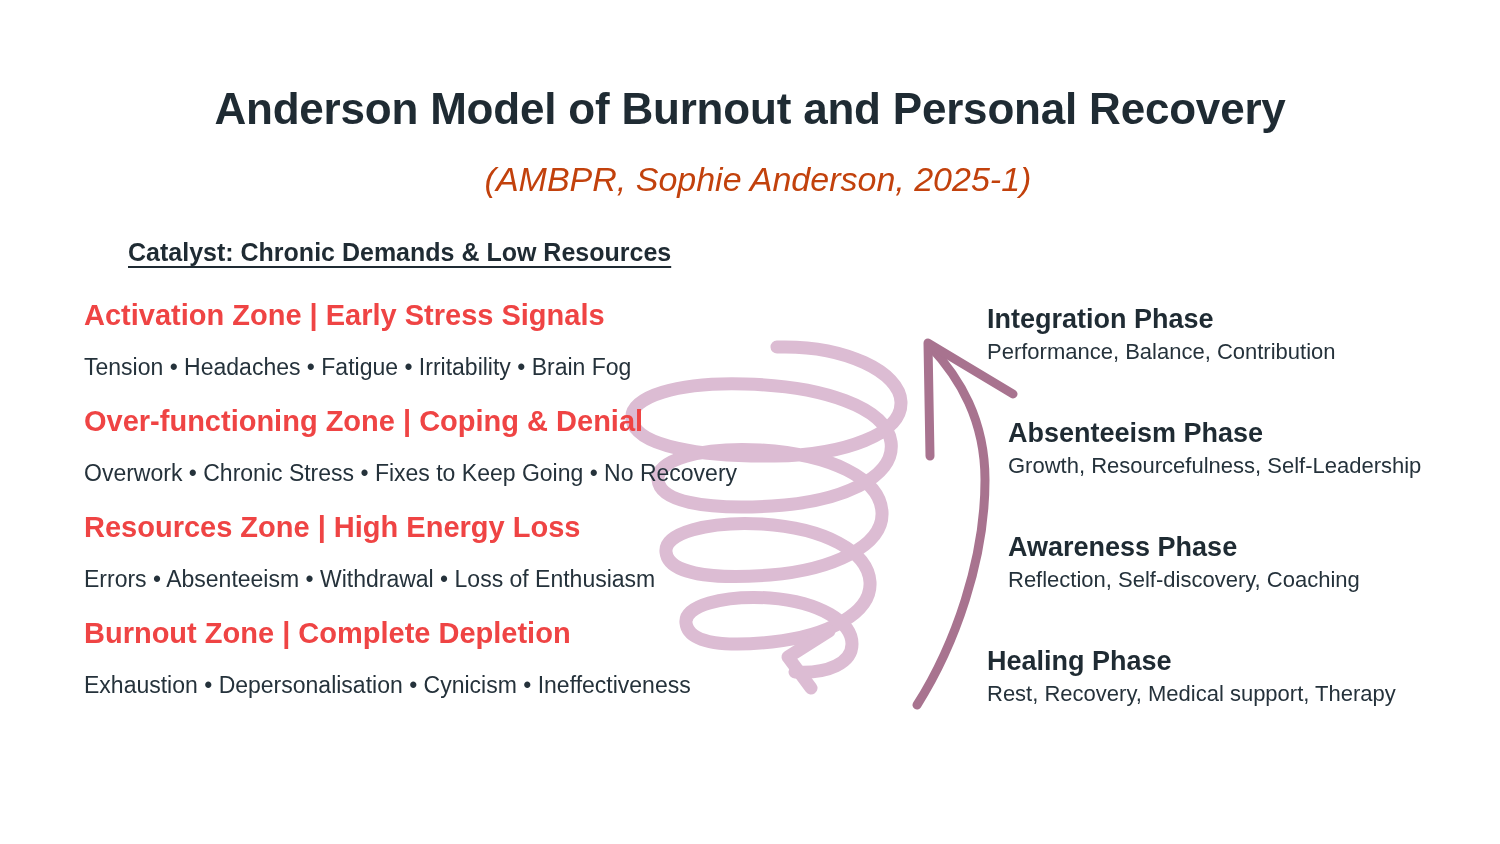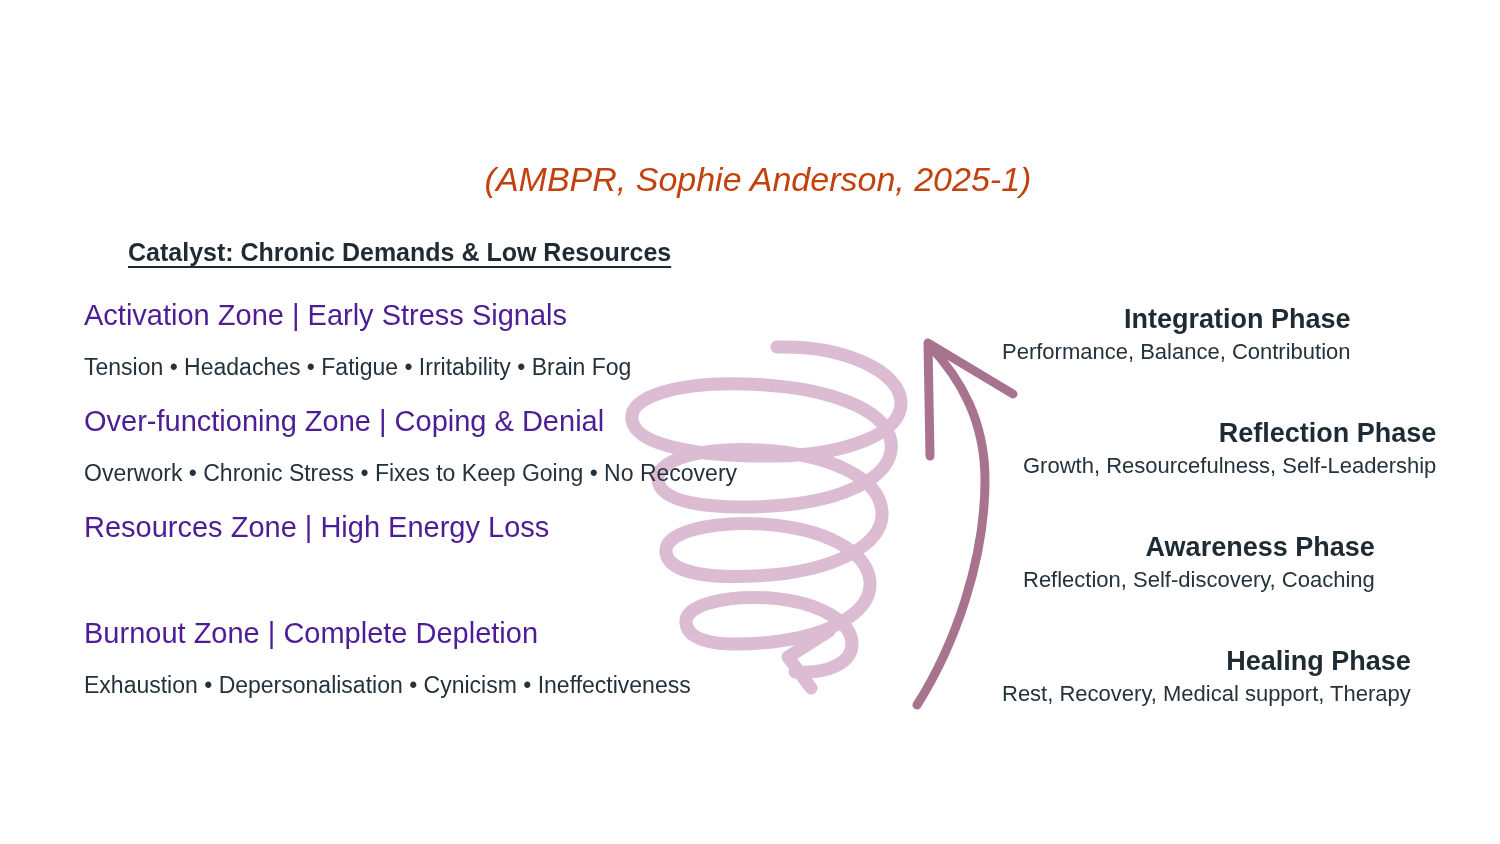--- a/index.html
+++ b/index.html
@@ -66,43 +66,42 @@
   #left-column {
     position: absolute;
     left: 84px;
     top: 300px;
     width: 720px;
   }
   .zone-block { position: relative; height: 106px; }
   .zone-title {
     font-family: "Liberation Sans Narrow", "Liberation Sans", sans-serif;
     font-size: 29px;
-    font-weight: 400;
+    font-weight: 700;
     line-height: 1.05;
-    color: #4c1d95;
+    color: #ef4444;
     white-space: nowrap;
   }
   .zone-symptoms {
     margin-top: 25px;
     font-family: "Liberation Sans Narrow", "Liberation Sans", sans-serif;
     font-size: 23px;
     font-weight: 400;
     line-height: 1.05;
     color: #25323b;
     white-space: nowrap;
   }
 
   
   #right-column {
     position: absolute;
-    left: 15px;
+    left: 0;
     top: 0;
     width: 1478px;
     height: 844px;
-    text-align: right;
   }
   .phase-block { position: absolute; }
   .phase-title {
     font-family: "Liberation Sans", sans-serif;
     font-size: 27px;
     font-weight: 700;
     line-height: 1.08;
     color: #1f2b33;
     white-space: nowrap;
   }
@@ -157,57 +156,59 @@
     </g>
 
     <g>
       <path d="M 917 705
                C 955 645, 985 560, 985 480
                C 985 420, 960 378, 929 345" fill="none" stroke="#a8738f" stroke-width="9" stroke-linecap="round" stroke-linejoin="round"></path>
       <path d="M 930 456 L 928 343 L 1013 394" fill="none" stroke="#a8738f" stroke-width="9" stroke-linecap="round" stroke-linejoin="round"></path>
     </g>
   </svg>
 
+  <div id="title">Anderson Model of Burnout and Personal Recovery</div>
 
   <div id="subtitle">(AMBPR, Sophie Anderson, 2025-1)</div>
 
   <div id="catalyst">Catalyst: Chronic Demands &amp; Low Resources</div>
 
   <div id="left-column">
 
     <div class="zone-block">
       <div class="zone-title">Activation Zone | Early Stress Signals</div>
       <div class="zone-symptoms">Tension • Headaches • Fatigue • Irritability • Brain Fog</div>
     </div>
 
     <div class="zone-block">
       <div class="zone-title">Over-functioning Zone | Coping &amp; Denial</div>
       <div class="zone-symptoms">Overwork • Chronic Stress • Fixes to Keep Going • No Recovery</div>
     </div>
 
     <div class="zone-block">
       <div class="zone-title">Resources Zone | High Energy Loss</div>
+      <div class="zone-symptoms">Errors • Absenteeism • Withdrawal • Loss of Enthusiasm</div>
     </div>
 
     <div class="zone-block">
       <div class="zone-title">Burnout Zone | Complete Depletion</div>
       <div class="zone-symptoms">Exhaustion • Depersonalisation • Cynicism • Ineffectiveness</div>
     </div>
 
   </div>
 
   <div id="right-column">
 
     <div class="phase-block" style="left:987px; top:305px;">
       <div class="phase-title">Integration Phase</div>
       <div class="phase-desc">Performance, Balance, Contribution</div>
     </div>
 
     <div class="phase-block" style="left:1008px; top:419px;">
-      <div class="phase-title">Reflection Phase</div>
+      <div class="phase-title">Absenteeism Phase</div>
       <div class="phase-desc">Growth, Resourcefulness, Self-Leadership</div>
     </div>
 
     <div class="phase-block" style="left:1008px; top:533px;">
       <div class="phase-title">Awareness Phase</div>
       <div class="phase-desc">Reflection, Self-discovery, Coaching</div>
     </div>
 
     <div class="phase-block" style="left:987px; top:647px;">
       <div class="phase-title">Healing Phase</div>

